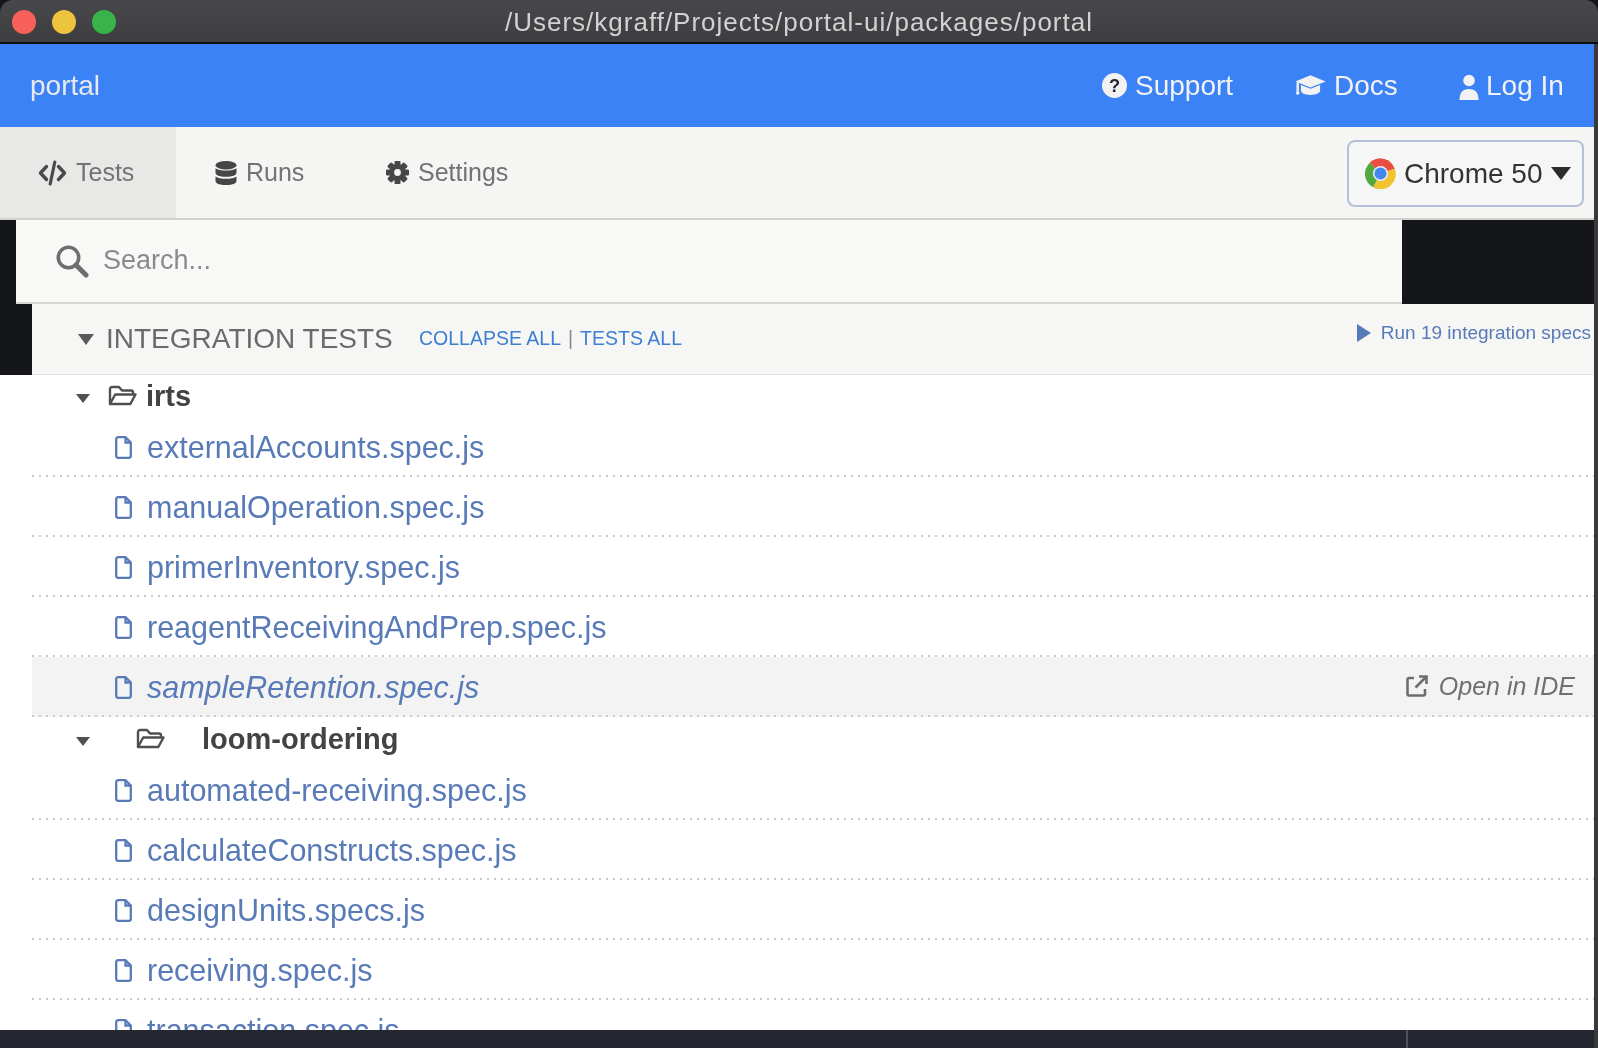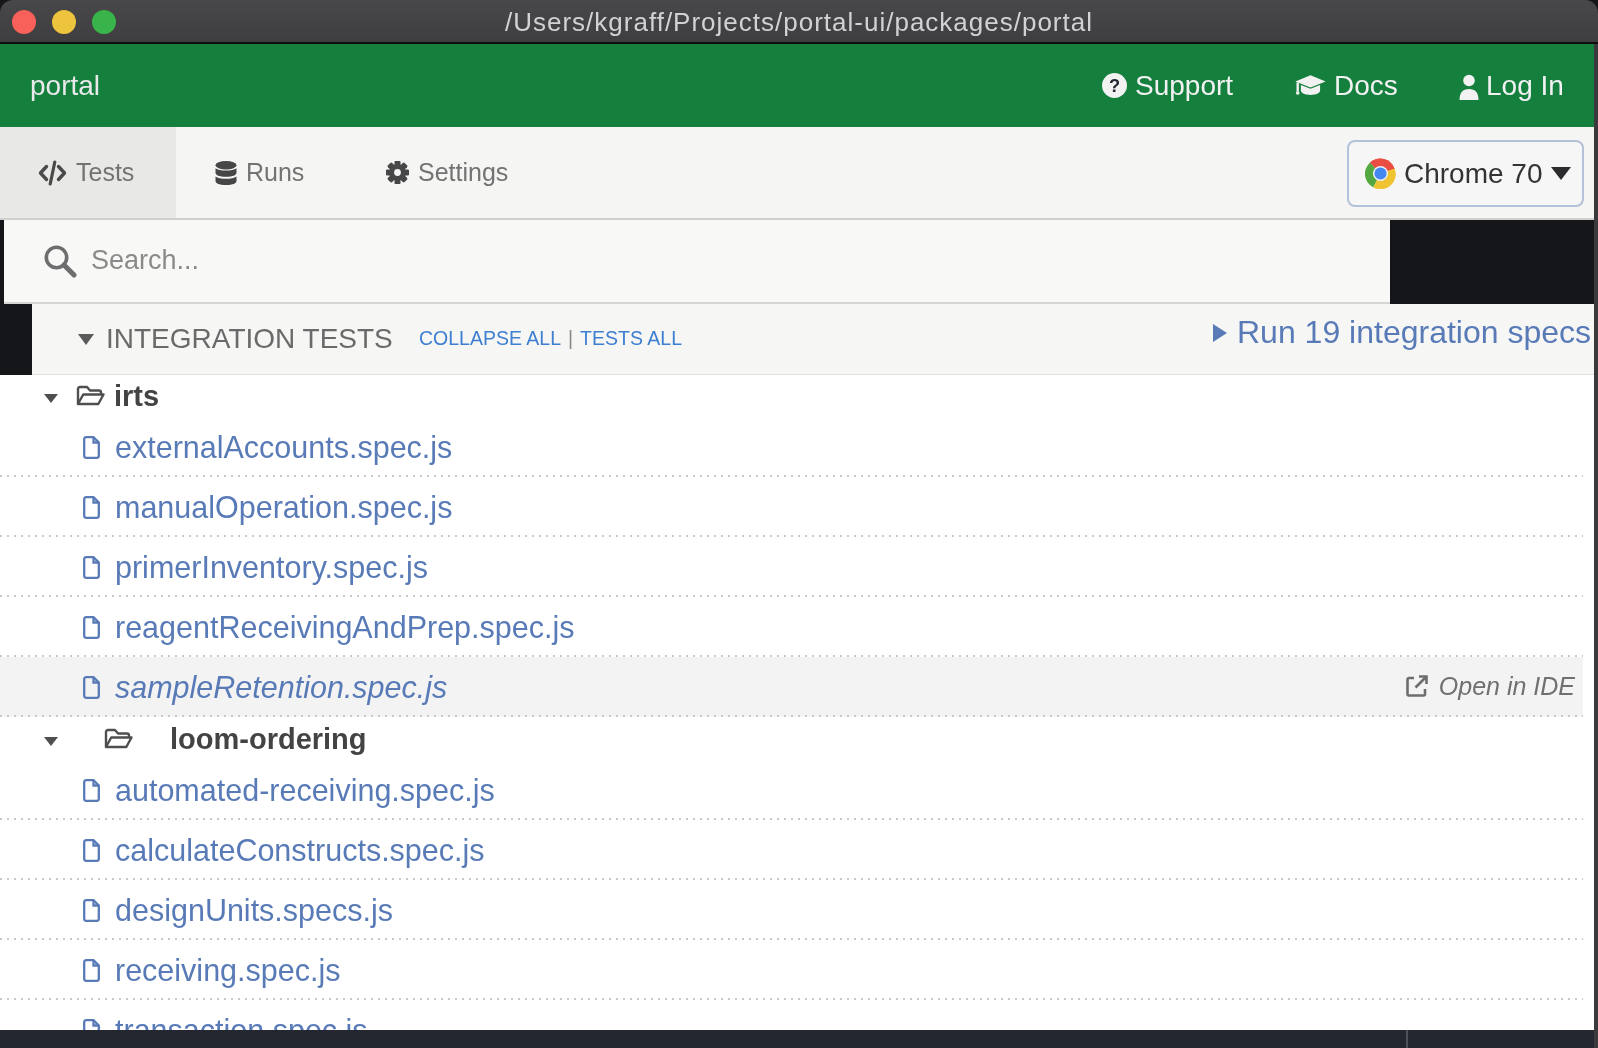--- a/index.html
+++ b/index.html
@@ -12,58 +12,58 @@
   background:linear-gradient(#48484a, #3e3e40); border-radius:13px 13px 0 0;
   border-bottom:2px solid #0e0e10; }
 .tl { position:absolute; top:10px; width:24px; height:24px; border-radius:50%; }
 #tl-r { left:12px; background:#f7615a; }
 #tl-y { left:52px; background:#eec33e; }
 #tl-g { left:92px; background:#39b44a; }
 #titletext { position:absolute; left:0; top:0; width:1598px; height:44px; line-height:44px;
   text-align:center; color:#d2d2d4; font-size:26px; letter-spacing:1px; }
 
 
-#navbar { position:absolute; left:0; top:44px; width:1598px; height:83px; background:#15803d; }
+#navbar { position:absolute; left:0; top:44px; width:1598px; height:83px; background:#3b82f6; }
 #brand { position:absolute; left:30px; top:0; height:83px; line-height:83px; color:#e9e9ec; font-size:28px; }
 .navitem { position:absolute; top:0; height:83px; display:flex; align-items:center; color:#f2f2f3; font-size:28px; }
 .navitem svg { margin-right:8px; }
 
 
 #tabbar { position:absolute; left:0; top:127px; width:1598px; height:93px; background:#f5f5f4;
   border-bottom:2px solid #d0d0cf; }
 #tab-active { position:absolute; left:0; top:0; width:176px; height:91px; background:#e8e8e6; }
 .tab { position:absolute; top:0; height:91px; display:flex; align-items:center; font-size:25px; color:#737373; }
 .tab svg { margin-right:9px; }
 #chromebtn { position:absolute; left:1347px; top:13px; width:237px; height:67px;
   border:2px solid #b4c1d8; border-radius:8px; background:#f6f6f6;
   display:flex; align-items:center; }
 #chromebtn .txt { font-size:28px; color:#333; margin-left:8px; }
 #chromebtn .caret { width:0; height:0; border-left:10px solid transparent; border-right:10px solid transparent;
   border-top:13px solid #2c2c2e; margin-left:8px; }
 
 
-#searchbar { position:absolute; left:4px; top:220px; width:1386px; height:84px; background:#f8f8f7;
+#searchbar { position:absolute; left:16px; top:220px; width:1386px; height:84px; background:#f8f8f7;
   border-bottom:2px solid #d5d5d4; }
 #searchtext { position:absolute; left:87px; top:0; height:80px; line-height:80px; font-size:27px; color:#8a8a8a; }
 
 
 #secheader { position:absolute; left:0; top:304px; width:1598px; height:71px; background:#f6f6f5;
   border-bottom:1px solid #e2e2e1;margin-left:32px; }
 #secheader .caret { position:absolute; left:46px; top:30px; width:0; height:0;
   border-left:8px solid transparent; border-right:8px solid transparent; border-top:11px solid #5a5a5a; }
 #sectitle { position:absolute; left:74px; top:0; height:69px; line-height:69px; font-size:28px; color:#6a6a6a; }
 #collapse { position:absolute; left:387px; top:0; height:69px; line-height:69px; font-size:19.5px; }
 #collapse a { color:#3e7fd1; text-decoration:none; }
 #collapse .sep { color:#888; padding:0 7px; }
-#runspecs { position:absolute; right:39px; top:0; height:57px; display:flex; align-items:center; font-size:32px; color:#587ab7; }
+#runspecs { position:absolute; right:39px; top:0; height:57px; display:flex; align-items:center; font-size:19px; color:#587ab7; }
 #runspecs .play { width:0; height:0; border-top:9px solid transparent; border-bottom:9px solid transparent;
   border-left:14px solid #587ab7; margin-right:10px; }
 
 
-#list { position:absolute; left:0; top:375px; width:1598px; height:655px; background:#fff; overflow:hidden; }
+#list { position:absolute; left:0; top:375px; width:1598px; height:655px; background:#fff; overflow:hidden;padding-left:32px; }
 .folder { position:relative; height:42px; display:flex; align-items:center; }
 .folder .caret { width:0; height:0; border-left:7px solid transparent; border-right:7px solid transparent;
   border-top:9px solid #4f4f4f; margin-left:44px; margin-top:4px; }
 .folder svg { margin-left:18px; }
 .folder .name { font-size:29px; font-weight:bold; color:#434343; margin-left:9px; }
 .frow { position:relative; height:60px; display:flex; align-items:center; }
 .frow::after { content:""; position:absolute; left:0; bottom:0; height:2px; width:1583px;
   background:repeating-linear-gradient(90deg,#c9c9c9 0,#c9c9c9 2px,transparent 2px,transparent 7px); }
 .frow.hover { background:linear-gradient(#f3f3f3,#f3f3f3) no-repeat; background-size:1583px 100%;font-style:italic; }
 .frow svg { margin-left:83px; flex:none; }
@@ -158,21 +158,21 @@
       <svg width="31" height="31" viewBox="0 0 100 100" style="margin-left:16px;">
         <circle cx="50" cy="50" r="48" fill="#fff"></circle>
         <path d="M50 50 L15.6 15.6 A48 48 0 0 1 95.3 35 Z" fill="#ea4d42"></path>
         <path d="M50 50 L15.6 15.6 A48 48 0 0 1 95.3 35 Z" fill="#ea4d42" transform="rotate(0 50 50)"></path>
         <path d="M50 50 m0 0 L84.3 84.3 A48 48 0 0 0 95.3 35 Z" fill="#f0c330" transform="rotate(0 50 50)"></path>
         <path d="M50 50 L95.3 35 A48 48 0 0 1 26 94 Z" fill="#f0c330"></path>
         <path d="M50 50 L26 94 A48 48 0 0 1 15.6 15.6 Z" fill="#53a93f"></path>
         <circle cx="50" cy="50" r="24.5" fill="#e8eef7"></circle>
         <circle cx="50" cy="50" r="19.5" fill="#4587f0"></circle>
       </svg>
-      <span class="txt">Chrome 70</span>
+      <span class="txt">Chrome 50</span>
       <span class="caret"></span>
     </div>
   </div>
 
   <div id="searchbar">
     <svg width="34" height="34" viewBox="0 0 34 34" style="position:absolute;left:39px;top:24px;">
       <circle cx="13.5" cy="13.5" r="10.2" fill="none" stroke="#6e6e6e" stroke-width="3.6"></circle>
       <path d="M21 21 L31 31" stroke="#6e6e6e" stroke-width="5" stroke-linecap="round"></path>
     </svg>
     <div id="searchtext">Search...</div>

